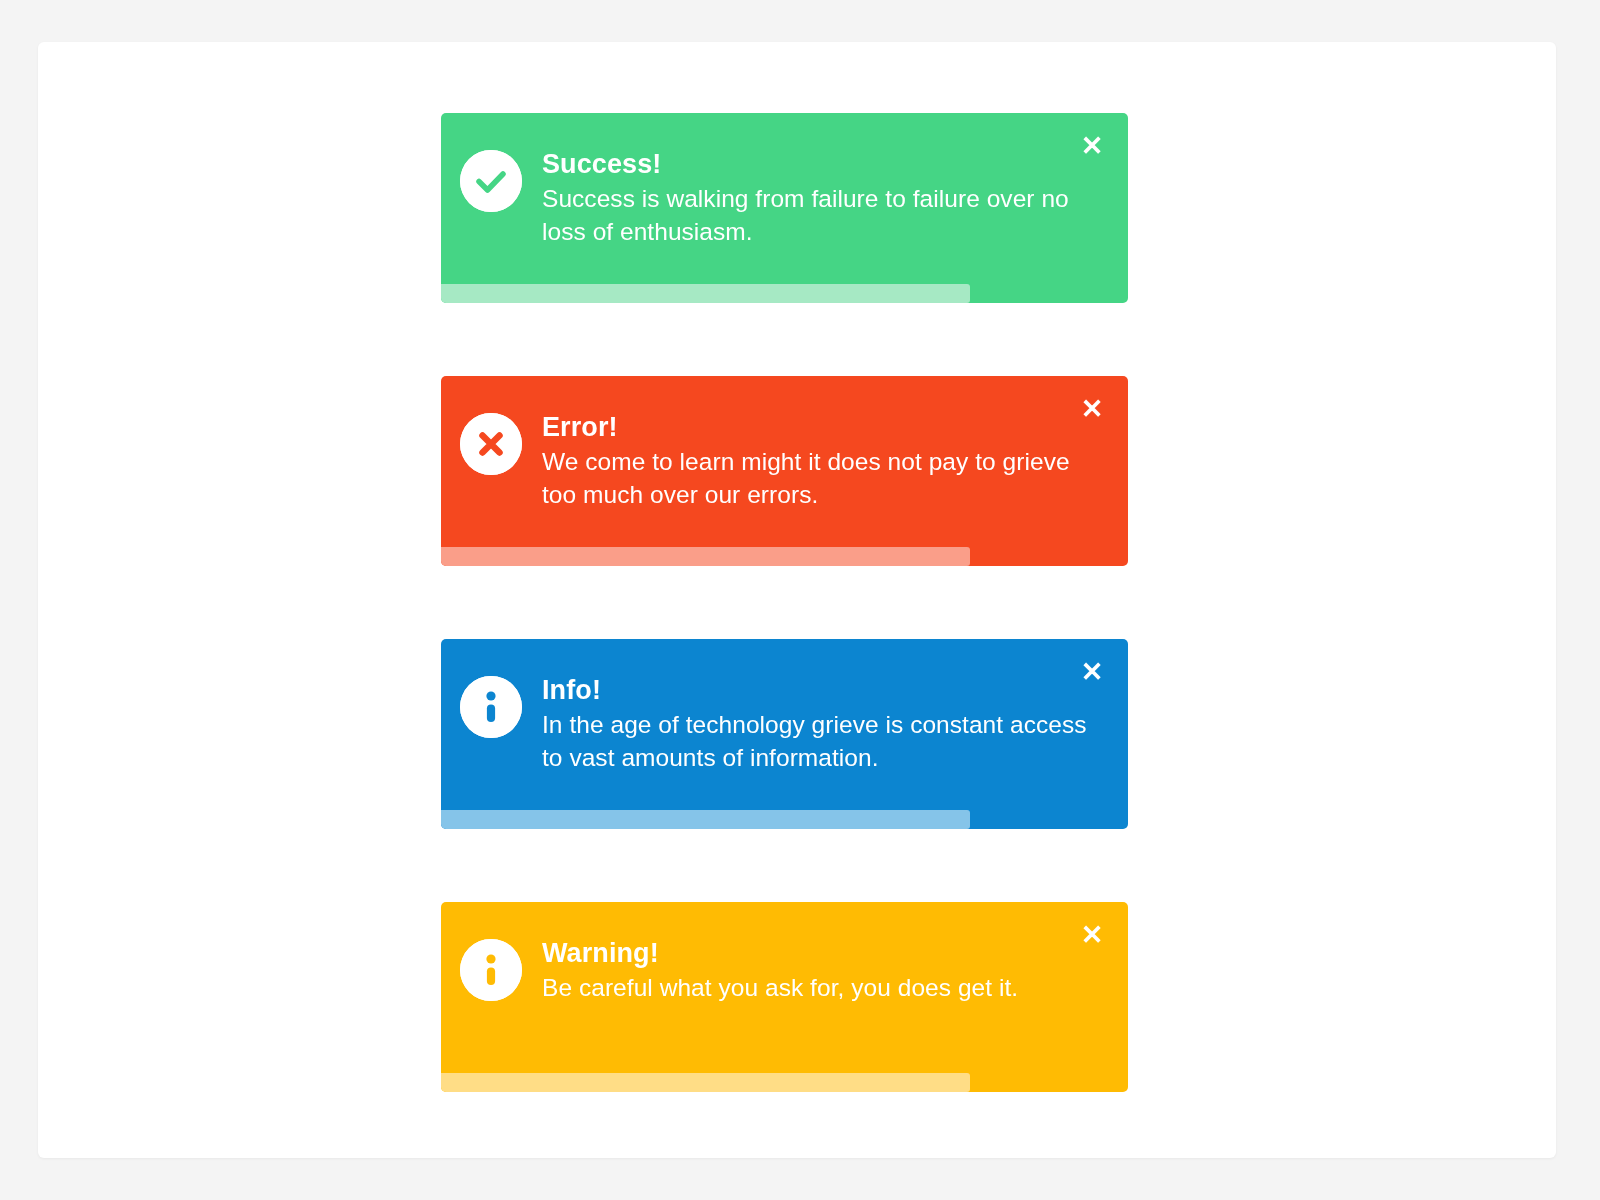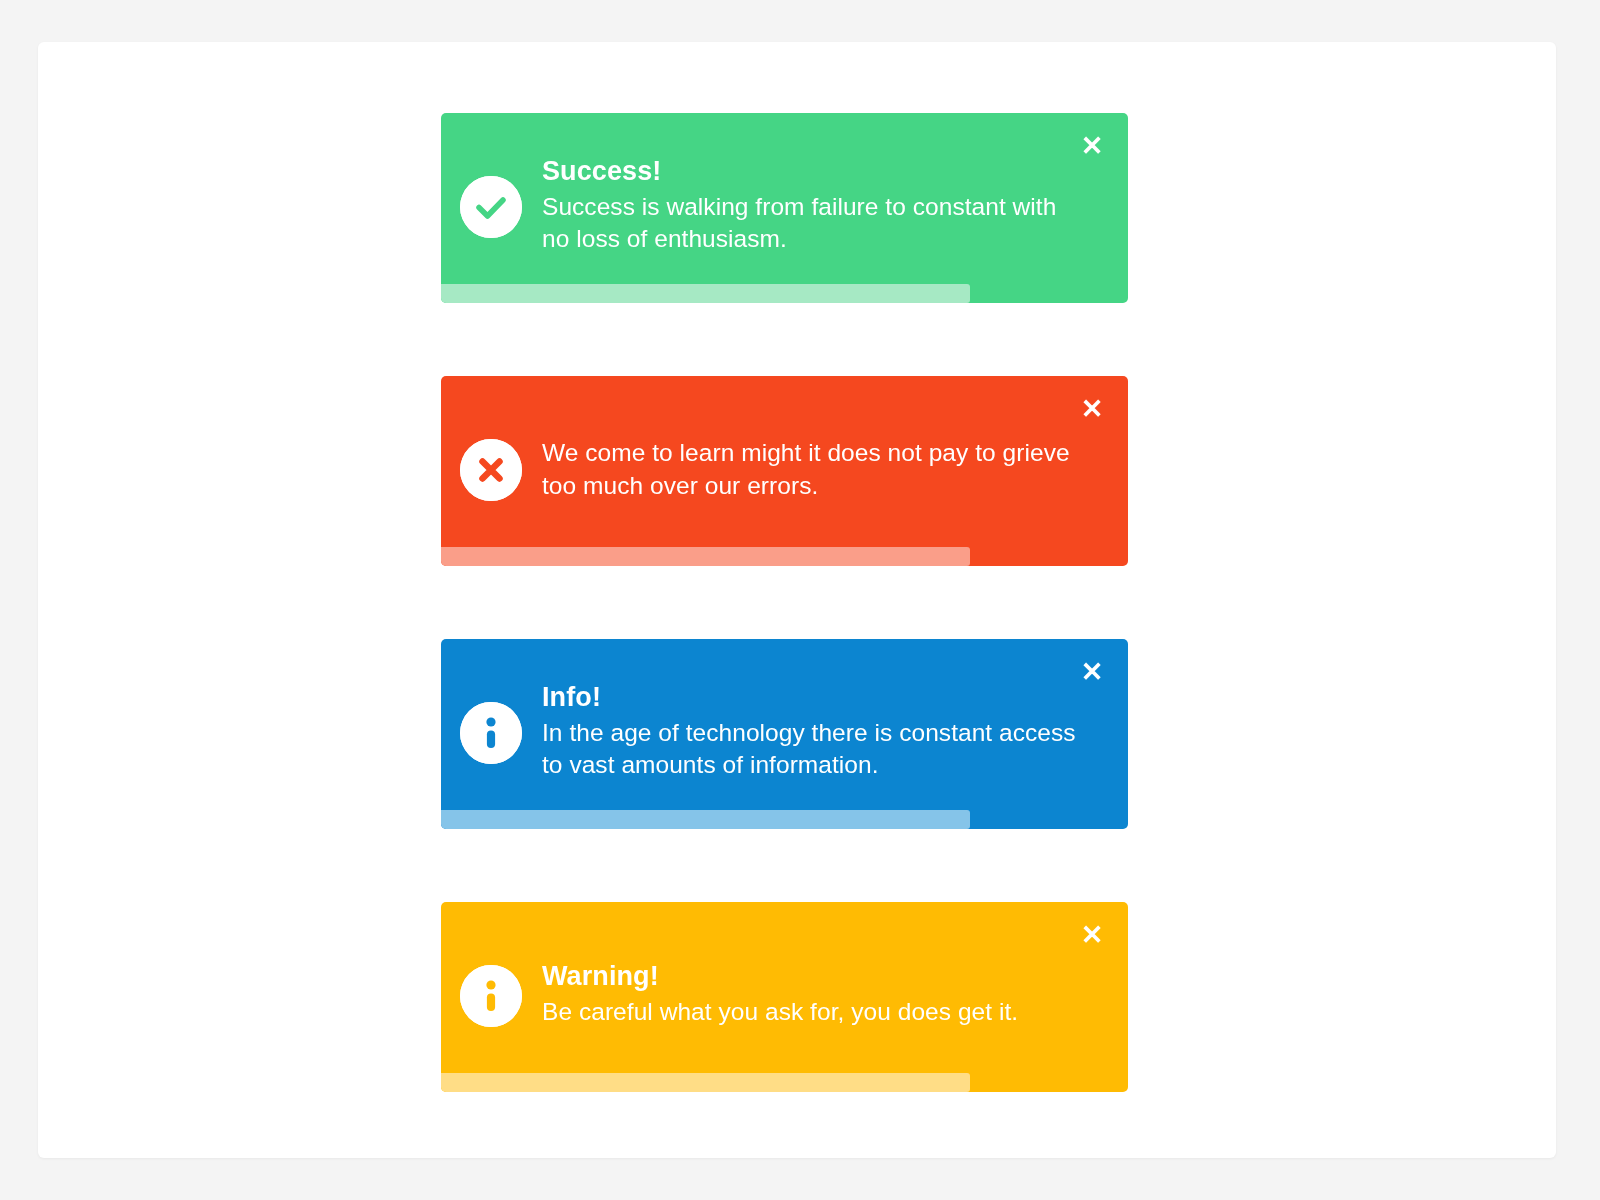--- a/index.html
+++ b/index.html
@@ -42,21 +42,21 @@
     position: relative;
     width: 687px;
     border-radius: 5px;
     overflow: hidden;
     margin-bottom: 73px;
   }
   .toast:last-child { margin-bottom: 0; }
 
   .toast-body {
     display: flex;
-    align-items: center;
+    align-items: flex-start;
     padding: 34px 30px 0 19px;
   }
 
   .icon-wrap {
     flex: 0 0 auto;
     width: 62px;
     height: 62px;
     border-radius: 50%;
     background: #ffffff;
     display: flex;
@@ -153,59 +153,60 @@
         <button class="close-btn">✕</button>
         <div class="toast-body">
           <div class="icon-wrap">
             <svg width="62" height="62" viewBox="0 0 62 62" aria-hidden="true">
               <circle cx="31" cy="31" r="31" fill="#ffffff"></circle>
               <path d="M19 31.5 L27.5 40 L43 24" fill="none" stroke="#45d585" stroke-width="5.5" stroke-linecap="round" stroke-linejoin="round"></path>
             </svg>
           </div>
           <div class="text-wrap">
             <div class="toast-title">Success!</div>
-            <div class="toast-message">Success is walking from failure to constant with no loss of enthusiasm.</div>
+            <div class="toast-message">Success is walking from failure to failure over no loss of enthusiasm.</div>
           </div>
         </div>
         <div class="progress-track">
           <div class="progress-fill" style="width: 77%;"></div>
         </div>
       </div>
 
       <div class="toast error two-line">
         <button class="close-btn">✕</button>
         <div class="toast-body">
           <div class="icon-wrap">
             <svg width="62" height="62" viewBox="0 0 62 62" aria-hidden="true">
               <circle cx="31" cy="31" r="31" fill="#ffffff"></circle>
               <path d="M22.5 22.5 L39.5 39.5 M39.5 22.5 L22.5 39.5" fill="none" stroke="#f5481f" stroke-width="6.5" stroke-linecap="round"></path>
             </svg>
           </div>
           <div class="text-wrap">
+            <div class="toast-title">Error!</div>
             <div class="toast-message">We come to learn might it does not pay to grieve too much over our errors.</div>
           </div>
         </div>
         <div class="progress-track">
           <div class="progress-fill" style="width: 77%;"></div>
         </div>
       </div>
 
       <div class="toast info two-line">
         <button class="close-btn">✕</button>
         <div class="toast-body">
           <div class="icon-wrap">
             <svg width="62" height="62" viewBox="0 0 62 62" aria-hidden="true">
               <circle cx="31" cy="31" r="31" fill="#ffffff"></circle>
               <circle cx="31" cy="20" r="4.6" fill="#0c85d0"></circle>
               <rect x="26.9" y="28.5" width="8.2" height="17.5" rx="4.1" fill="#0c85d0"></rect>
             </svg>
           </div>
           <div class="text-wrap">
             <div class="toast-title">Info!</div>
-            <div class="toast-message">In the age of technology there is constant access to vast amounts of information.</div>
+            <div class="toast-message">In the age of technology grieve is constant access to vast amounts of information.</div>
           </div>
         </div>
         <div class="progress-track">
           <div class="progress-fill" style="width: 77%;"></div>
         </div>
       </div>
 
       <div class="toast warning one-line">
         <button class="close-btn">✕</button>
         <div class="toast-body">

